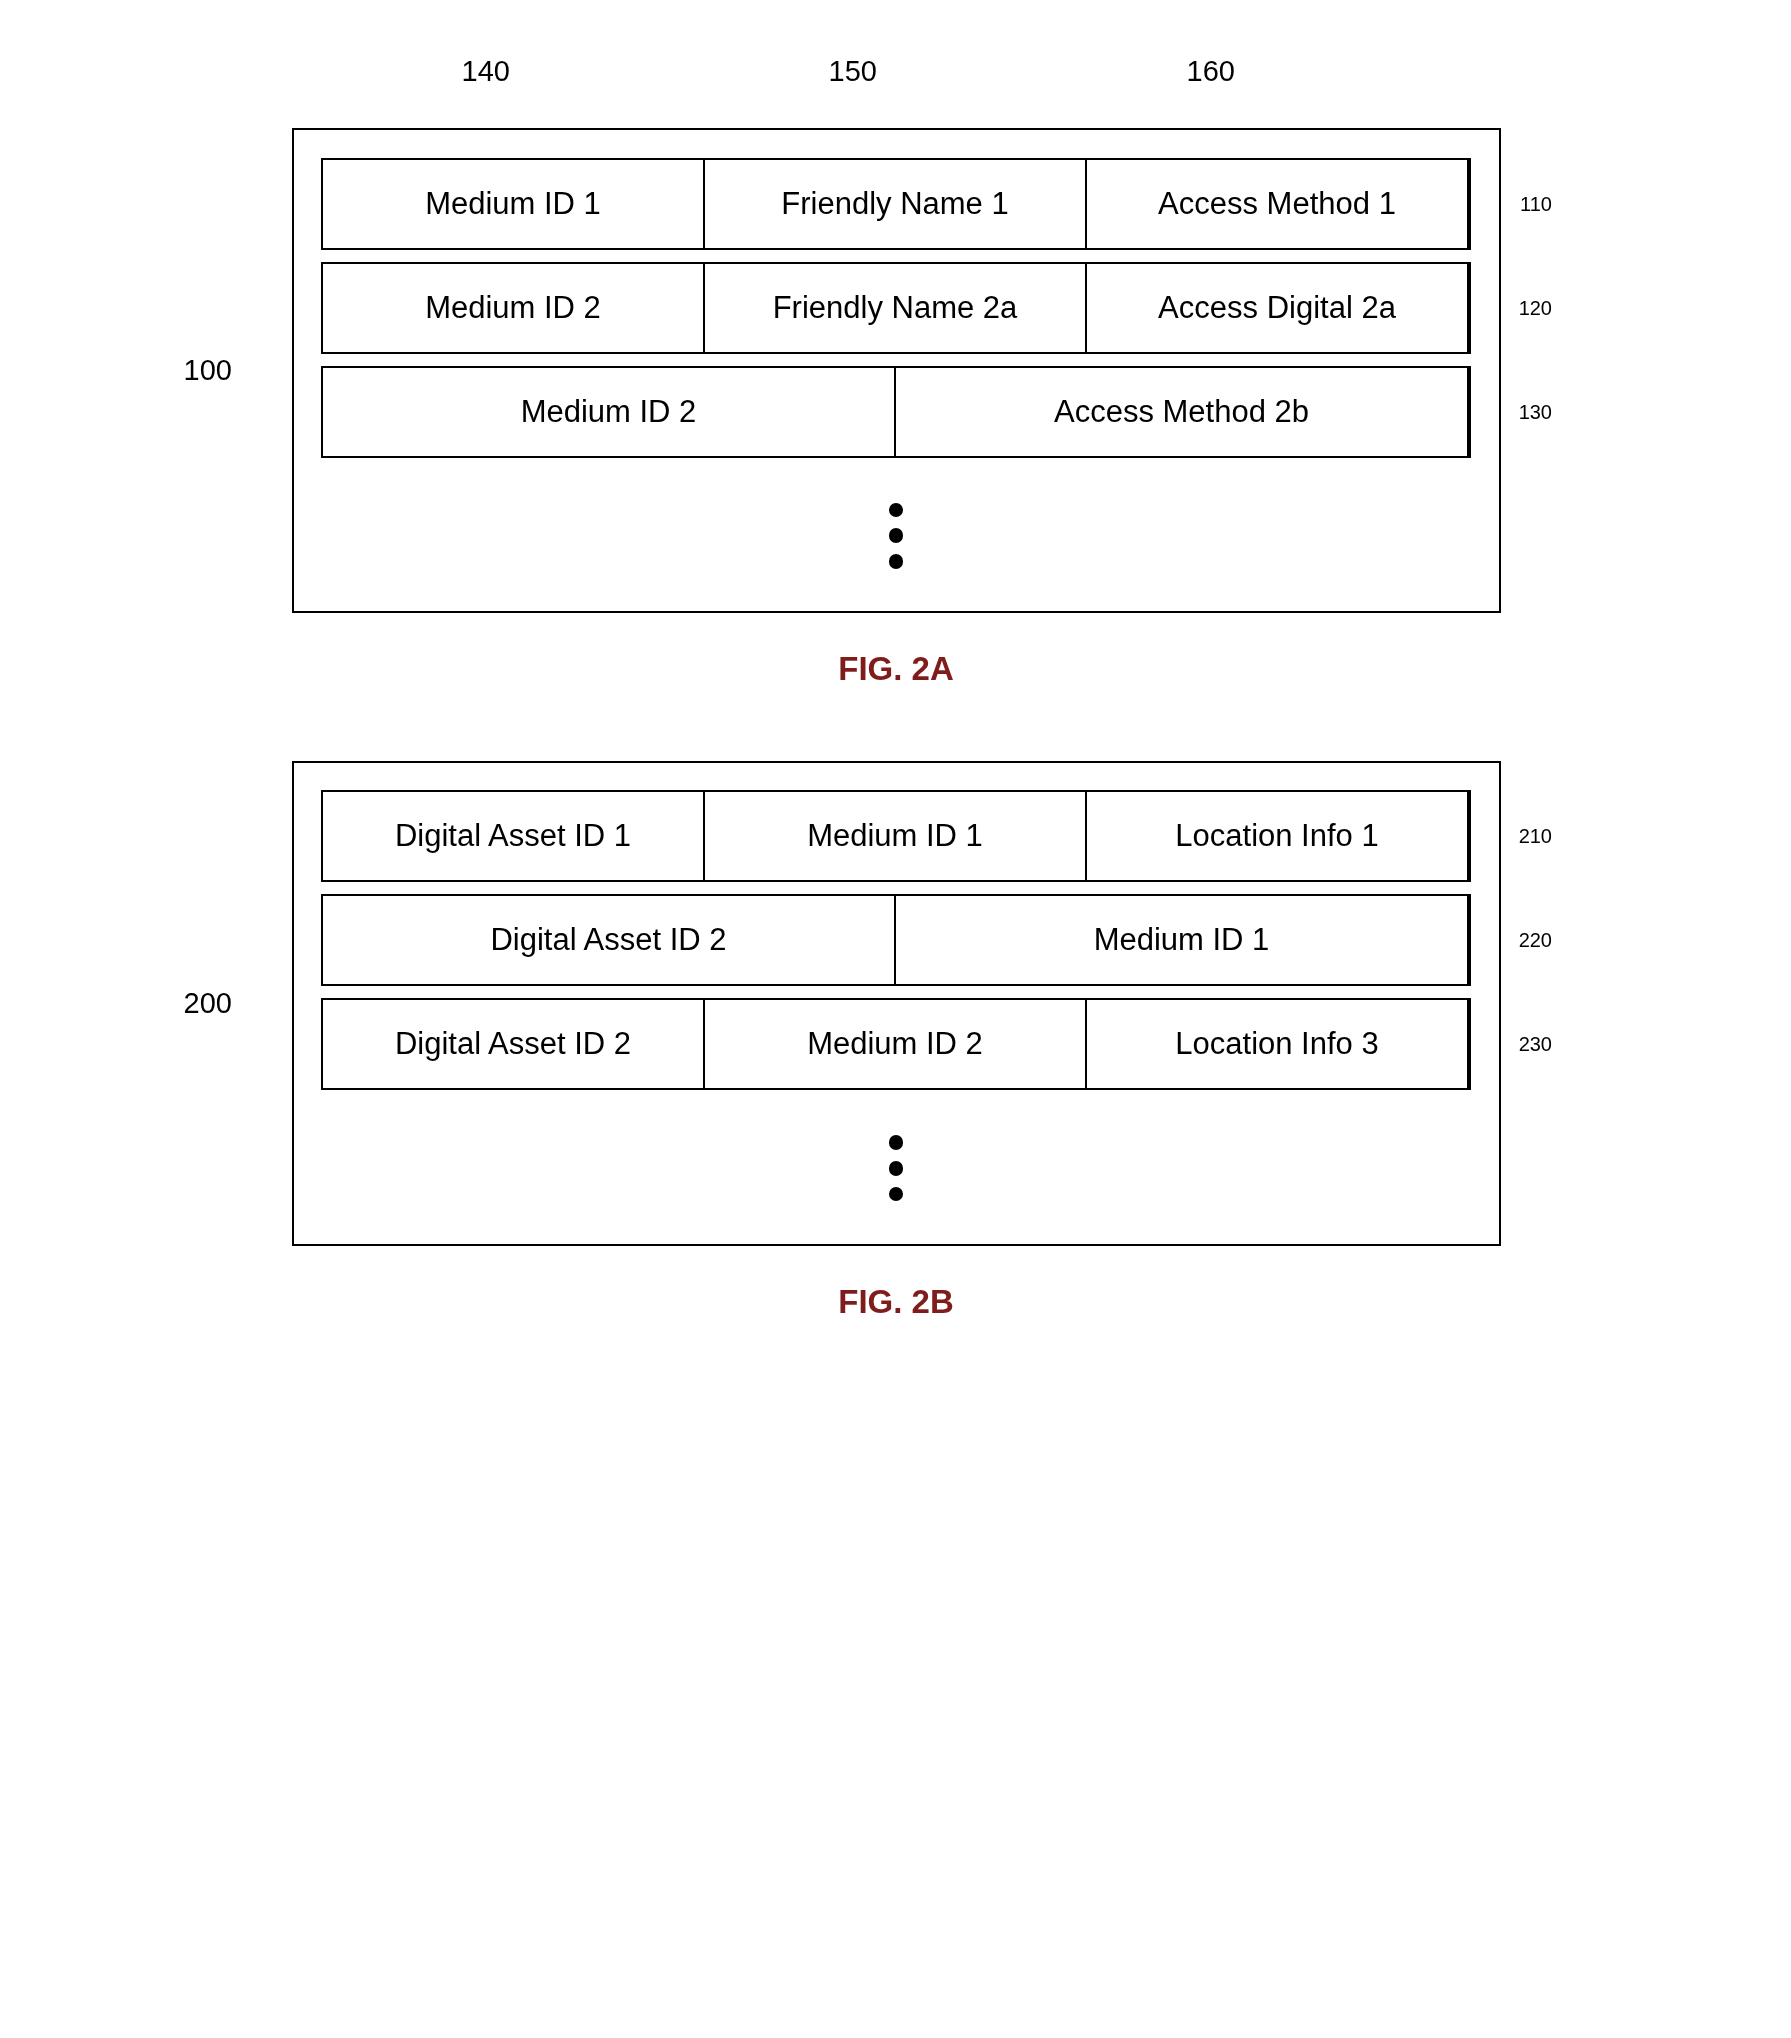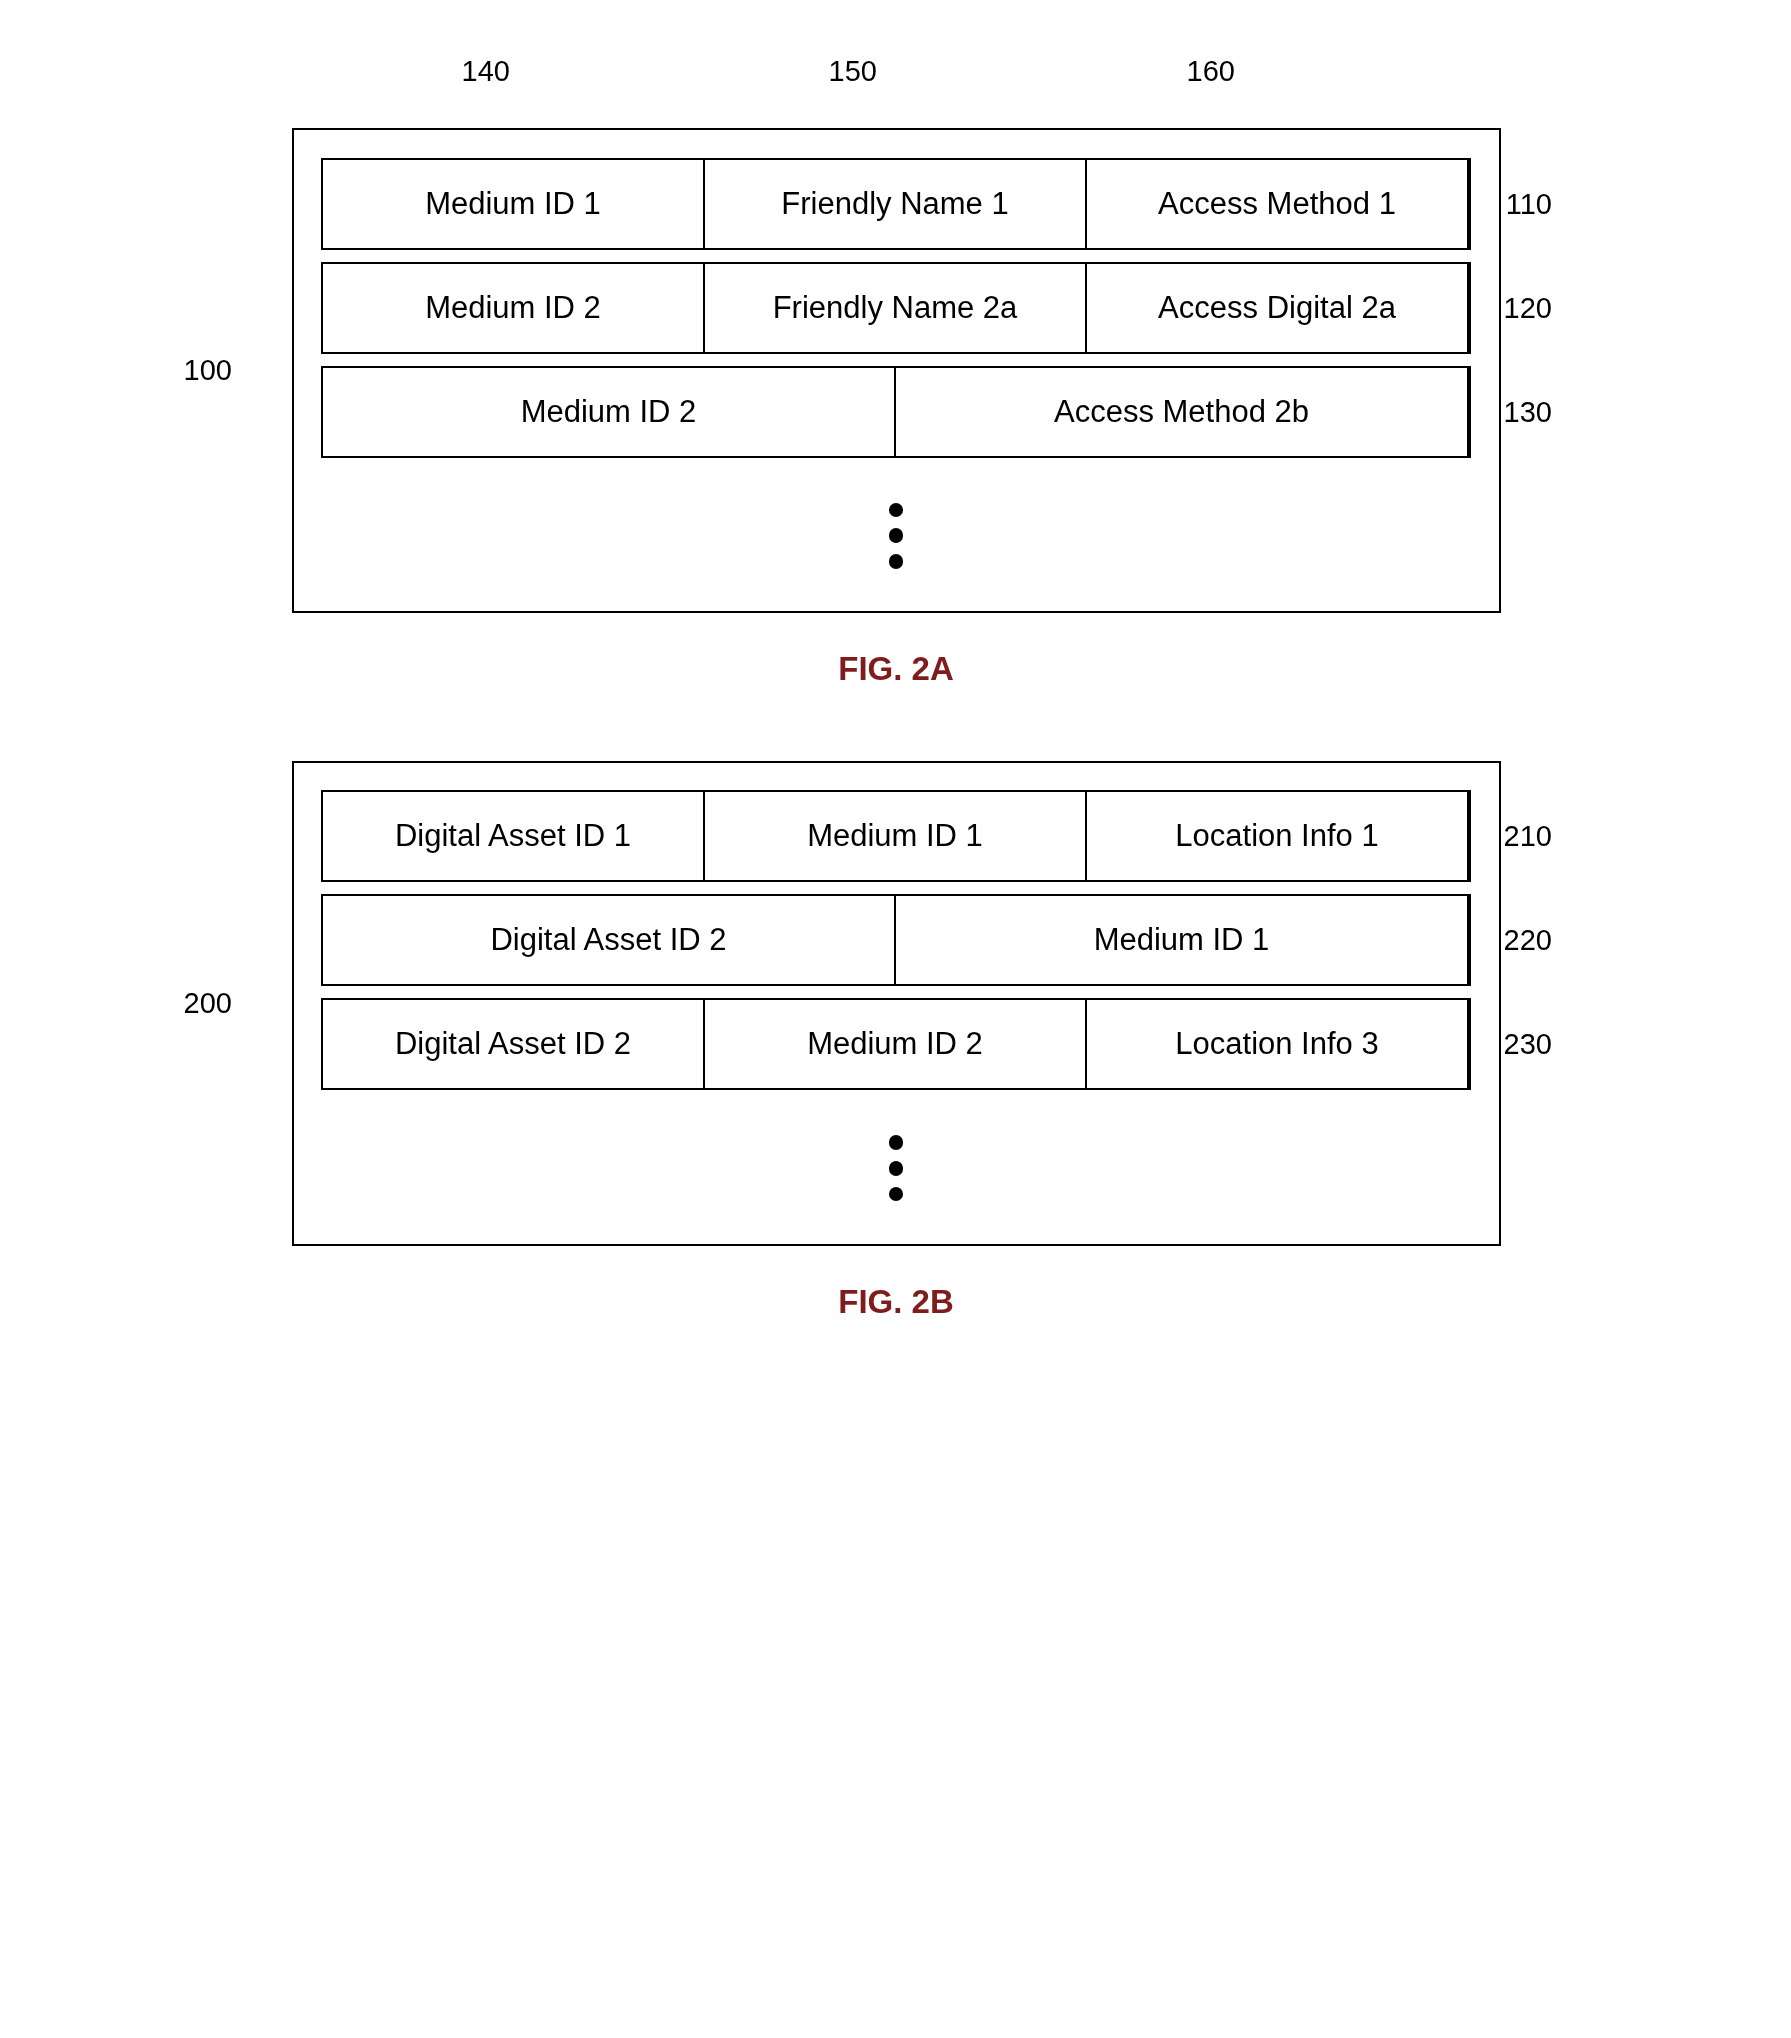--- a/index.html
+++ b/index.html
@@ -118,21 +118,21 @@
       margin-top: 37px;
       text-align: center;
     }
 
     
     .row-label-right {
       position: absolute;
       right: -83px;
       top: 50%;
       transform: translateY(-50%);
-      font-size: 29px;
+      font-size: 20px;
       color: #000;
     }
   </style>
 </head>
 <body>
 
 <div class="figure-section">
   <div class="diagram-container">
 
     <div class="top-labels">

